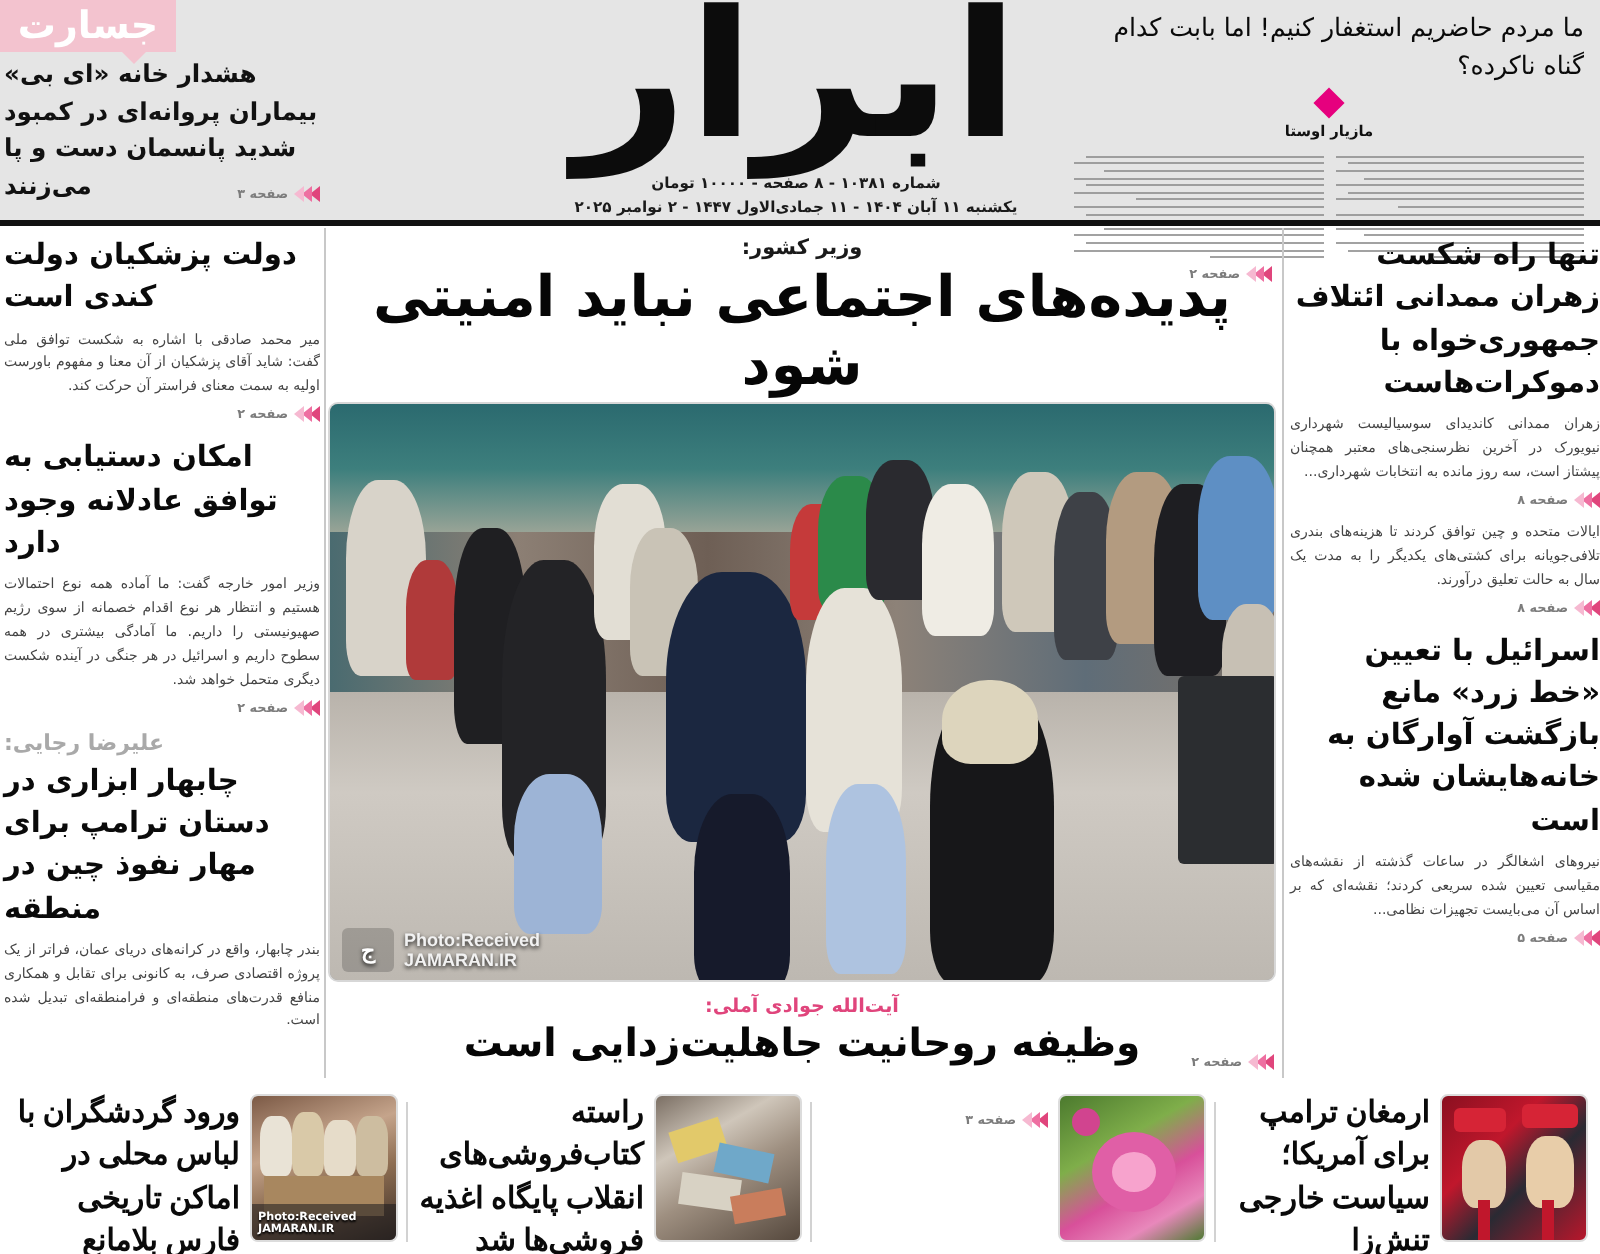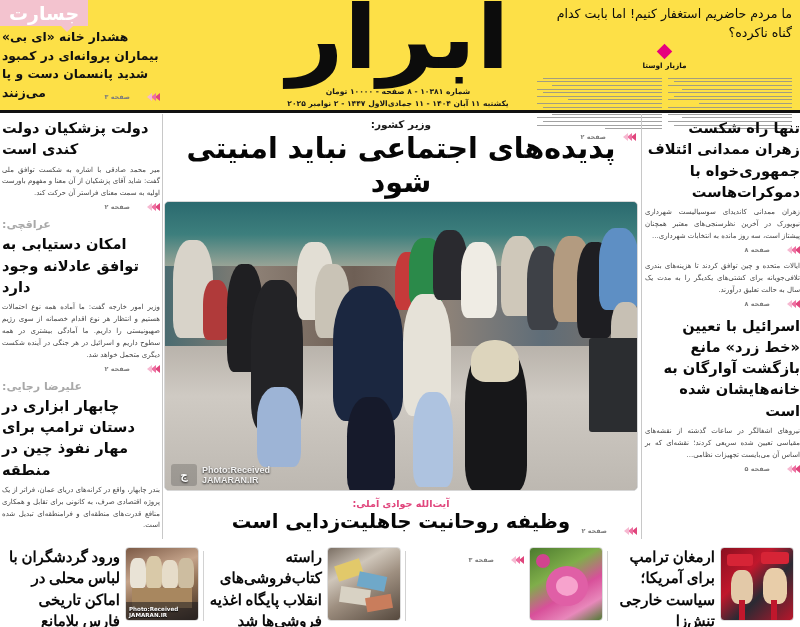--- a/index.html
+++ b/index.html
@@ -4,40 +4,40 @@
 <title>Abrar Newspaper Front Page</title>
 <style>
   html,body{margin:0;padding:0;background:#6d6d6d;}
   body{font-family:"DejaVu Sans","Liberation Sans",sans-serif;}
   #page{
     position:relative;width:800px;height:627px;background:#ffffff;
     overflow:hidden;direction:rtl;
   }
 
   
-  .masthead{position:absolute;left:0;top:0;width:800px;height:112px;background:#fde047;}
+  .masthead{position:absolute;left:0;top:0;width:800px;height:112px;background:#e5e5e5;}
   .jesarat-tag{
     position:absolute;right:712px;top:0px;width:88px;height:26px;
     background:#f3c3cf;color:#ffffff;
     font-size:19px;font-weight:bold;letter-spacing:1px;
     display:flex;align-items:center;justify-content:center;
     line-height:1;
   }
   .jesarat-tag::after{
     content:"";position:absolute;bottom:-6px;right:14px;
     border-left:7px solid transparent;border-right:7px solid transparent;
     border-top:7px solid #f3c3cf;
   }
   .tl-headline{
     position:absolute;right:640px;top:28px;width:158px;
     text-align:left;direction:rtl;
     font-size:12.3px;font-weight:bold;line-height:1.52;color:#111;
   }
   .pagemark{
-    display:inline-flex;align-items:center;gap:18px;direction:rtl;
+    display:inline-flex;align-items:center;gap:4px;direction:rtl;
     font-size:6.4px;color:#7c7c7c;font-weight:bold;white-space:nowrap;
   }
   .chevs{display:inline-flex;gap:0px;transform:translateY(0px);}
   .chev{
     width:0;height:0;border-top:4.5px solid transparent;border-bottom:4.5px solid transparent;
     border-right:5px solid #e0457c;margin-left:-1px;
   }
   .chev.c2{border-right-color:#ee6fa1;}
   .chev.c3{border-right-color:#f6b9d1;}
   .tl-pm{position:absolute;right:640px;top:86px;}
@@ -241,21 +241,20 @@
             <span class="chev"></span>
               <span class="chev c2"></span>
               <span class="chev c3"></span>
           </span>
           <span>صفحه ۲</span>
         </span>
       </div>
     </div>
 
     <div>
-      <div class="kicker">عراقچی:</div>
       <div class="hl">امکان دستیابی به توافق عادلانه وجود دارد</div>
       <div class="deck">وزیر امور خارجه گفت: ما آماده همه نوع احتمالات هستیم و انتظار هر نوع اقدام خصمانه از سوی رژیم صهیونیستی را داریم. ما آمادگی بیشتری در همه سطوح داریم و اسرائیل در هر جنگی در آینده شکست دیگری متحمل خواهد شد.</div>
       <div class="pm-row">
         <span class="pagemark">
           <span class="chevs">
             <span class="chev"></span>
               <span class="chev c2"></span>
               <span class="chev c3"></span>
           </span>
           <span>صفحه ۲</span>

